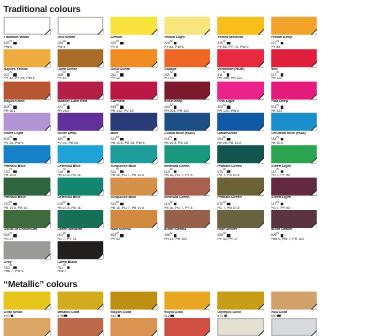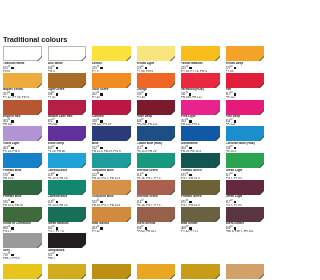--- a/index.html
+++ b/index.html
@@ -13,21 +13,21 @@
   .chart{position:relative;width:267px;height:280px;padding:0;box-sizing:border-box;}
 
   .section-title{
     font-weight:bold;
     font-size:7.4px;
     color:#1a1a1a;
     letter-spacing:-0.1px;
     margin:0 0 2px 3px;
     line-height:9px;
   }
-  #sec-traditional{padding-top:3px;margin-top:32px;}
+  #sec-traditional{padding-top:3px;}
   #sec-metallic{padding-top:4px;}
 
   .row{
     display:flex;
     width:267px;
     box-sizing:border-box;
     padding-left:3px;
   }
   .cell{
     width:44.5px;
@@ -663,20 +663,21 @@
           </div>
           <div class="cell empty">
             <div class="swatch-wrap"></div>
             <div class="meta"></div>
           </div>
         </div>
       </div>
   </div>
 
   <div id="sec-metallic">
+    <div class="section-title">“Metallic” colours</div>
     <div>
         <div class="row">
           <div class="cell">
             <div class="swatch-wrap">
               <div class="swatch" style="background: rgb(231, 197, 28);"></div>
               <div class="fold-edge"></div>
               <div class="fold-inner"></div>
             </div>
             <div class="meta">
               <span class="nm">Gold Small</span>

